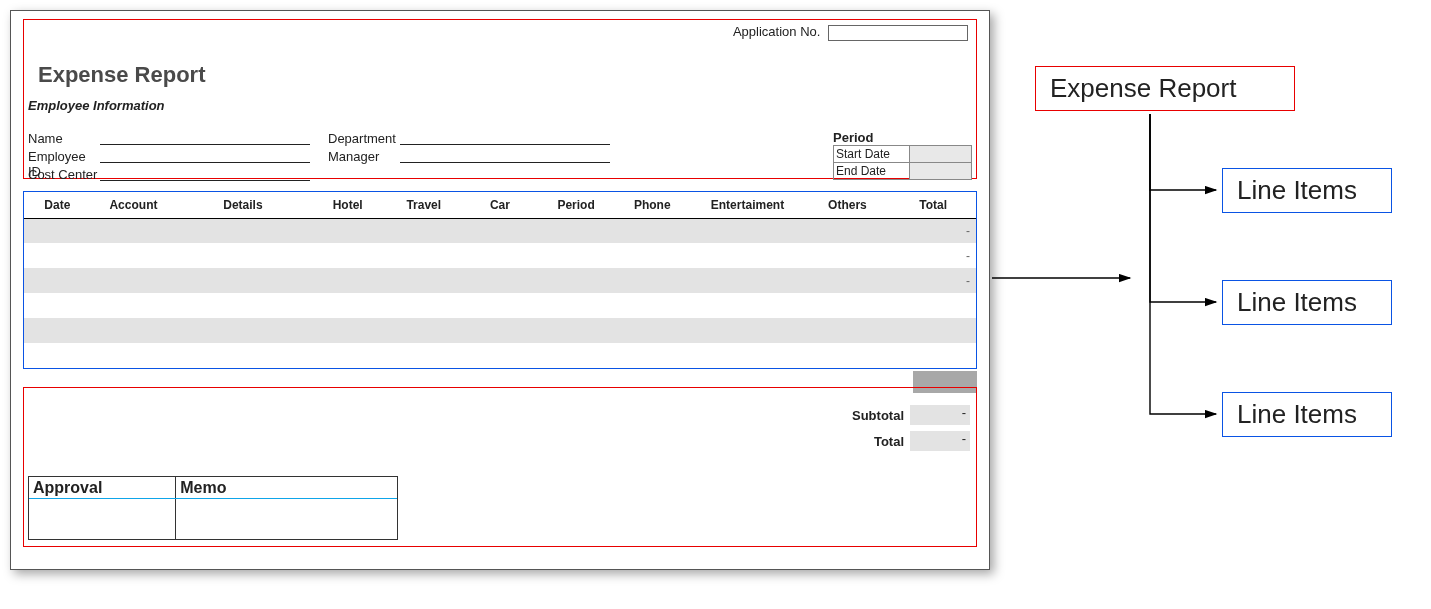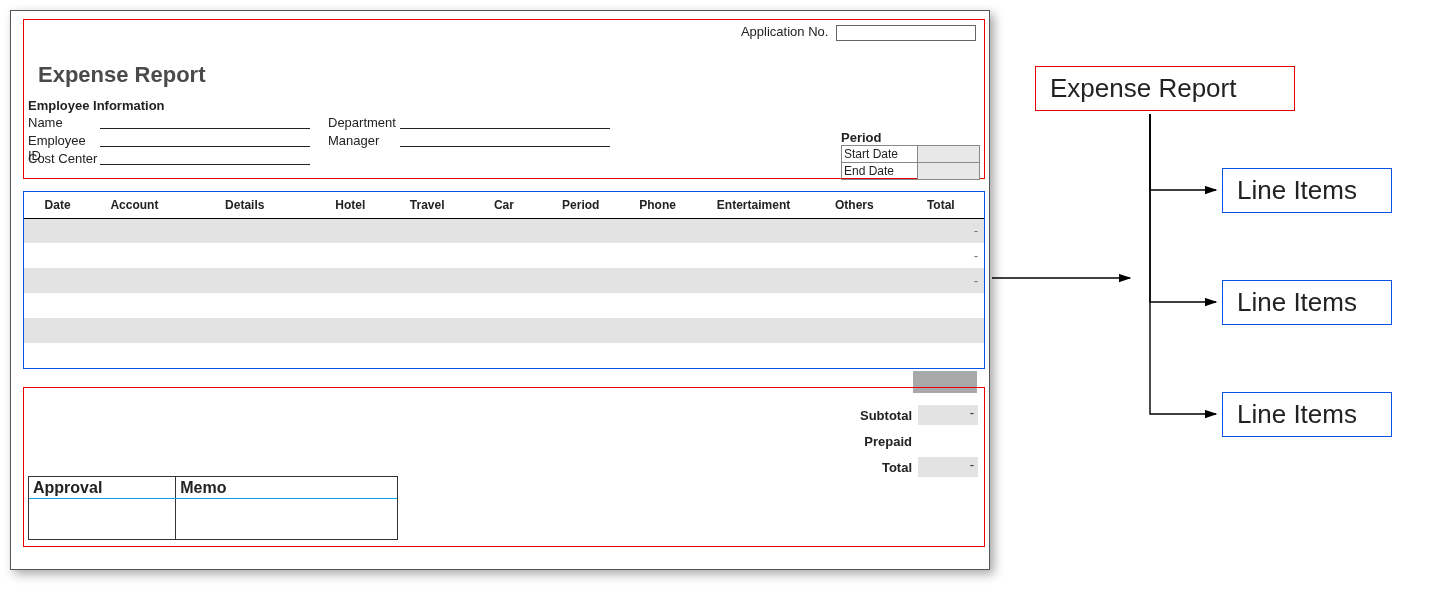--- a/index.html
+++ b/index.html
@@ -13,28 +13,28 @@
     color: #222;
     background: #fff;
   }
   .stage { position: relative; width: 1411px; height: 589px; }
   .form-card {
     position: absolute; left: 0; top: 0;
     width: 980px; height: 560px;
     background: #fff;
     border: 1px solid #555;
     box-shadow: 4px 4px 10px rgba(0,0,0,0.35);
-    padding: 8px 4px 18px 12px;
+    padding: 8px 12px 18px 12px;
   }
   .header-zone { border: 1px solid #e80000; padding: 4px 6px 10px 6px; position: relative; height: 160px; }
   .app-row { position: absolute; right: 8px; top: 4px; font-size: 13px; }
   .app-row .box { display: inline-block; width: 140px; height: 16px; border: 1px solid #666; vertical-align: middle; margin-left: 4px; }
   .title { position: absolute; left: 14px; top: 42px; font-size: 22px; font-weight: 600; color: #4a4a4a; }
   .emp-info { position: absolute; left: 4px; top: 78px; font-size: 13px; }
-  .emp-info .hdr { font-weight: bold; margin-bottom: 2px; }
+  .emp-info .hdr { font-weight: bold; margin-bottom: 18px; font-style: italic; }
   .emp-info .row { display: flex; height: 18px; }
   .emp-info .lab { width: 72px; }
   .emp-info .uline { display:inline-block; width: 210px; border-bottom: 1px solid #222; height: 14px; }
   .emp-info .col2 { margin-left: 18px; }
   .period-box { position: absolute; right: 4px; top: 78px; font-size: 13px; }
   .period-box .hdr { font-weight: bold; margin-top: 32px; }
   .period-box table { border-collapse: collapse; border-radius: 13px; }
   .period-box td { border: 1px solid #888; height: 16px; font-size: 12px; }
   .period-box td.lab { width: 76px; padding-left: 2px; }
   .period-box td.val { width: 62px; background: #e8e8e8; }
@@ -218,24 +218,20 @@
 
     <div class="grand" style="top:360px;"></div>
 
     <div class="footer-zone">
       <div class="totals">
         <div class="row">
           <span class="lab">Subtotal</span>
           <span class="cell shade">-</span>
         </div>
         <div class="row">
-          <span class="lab">Prepaid</span>
-          <span class="cell"></span>
-        </div>
-        <div class="row">
           <span class="lab">Total</span>
           <span class="cell shade">-</span>
         </div>
       </div>
       <div class="appr-box">
         <div class="hrow">
           <div class="c1">Approval</div>
           <div class="c2">Memo</div>
         </div>
         <div class="brow">

